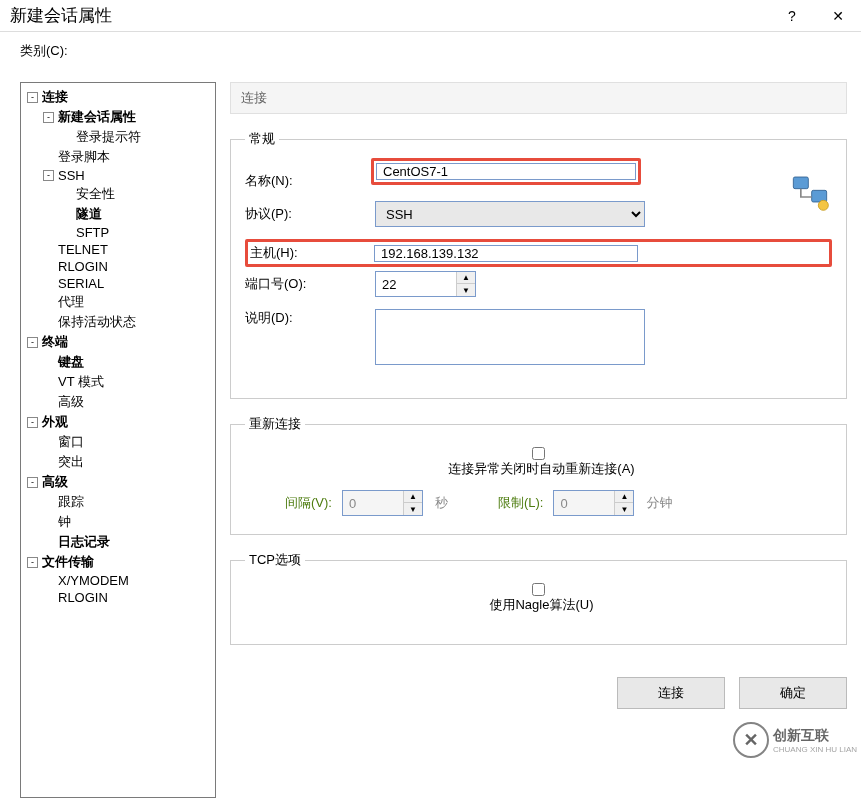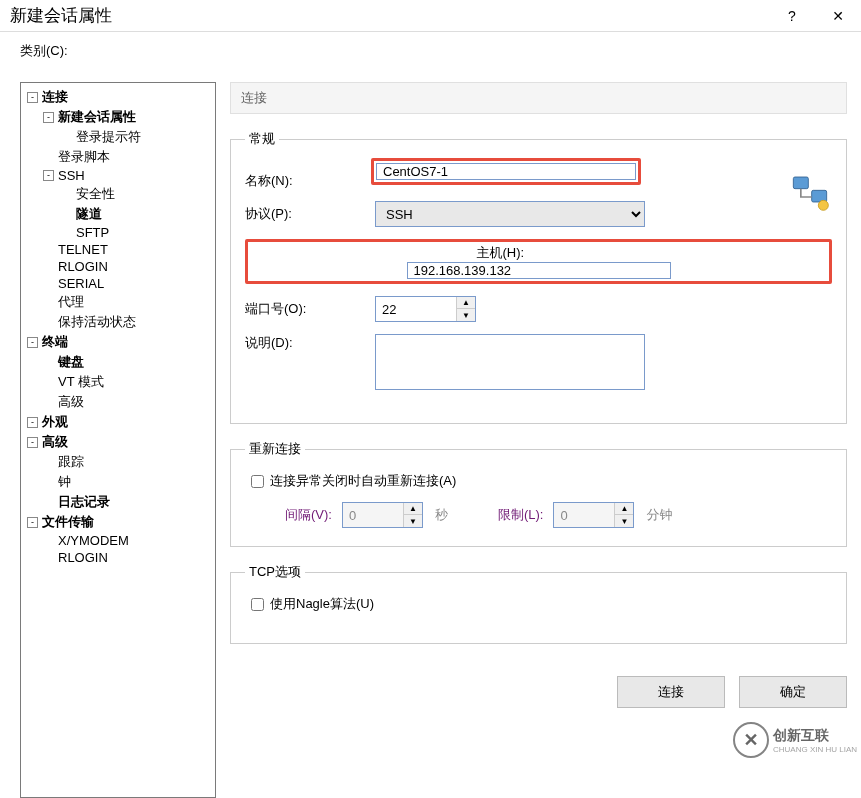--- a/index.html
+++ b/index.html
@@ -45,24 +45,24 @@
 .spinner input { border: none; width: 80px; padding: 0 6px; font-size: 13px; }
 .spinner .btns { display: flex; flex-direction: column; border-left: 1px solid #ccc; }
 .spinner .btns .sp { width: 18px; height: 12px; font-size: 8px; display: flex; align-items: center; justify-content: center; background: #f0f0f0; border-bottom: 1px solid #ccc; cursor: pointer; }
 .spinner .btns .sp:last-child { border-bottom: none; }
 .spinner.disabled input { background: #f5f5f5; color: #888; }
 
 textarea.desc { width: 270px; height: 56px; border: 1px solid #7a9acb; resize: none; font-family: inherit; font-size: 13px; padding: 4px; }
 
 .chk-row { display: flex; align-items: center; margin-bottom: 12px; }
 .chk-row input { margin-right: 6px; }
-.chk-row.indent { margin-left: 6px; }
+.chk-row.indent { margin-left: 6px; flex-direction: column; }
 
 .reconnect-opts { display: flex; align-items: center; gap: 10px; margin-left: 40px; }
-.reconnect-opts .rlabel { color: #701a75; }
+.reconnect-opts .rlabel { color: #4d7c0f; }
 .reconnect-opts .runit { margin-left: 2px; color: #888; }
 .reconnect-opts .spinner input { width: 60px; }
 
 .buttons { display: flex; justify-content: flex-end; gap: 14px; padding: 10px 0 6px 0; margin-top: 6px; }
 .buttons button { width: 108px; height: 32px; background: #e8e8e8; border: 1px solid #bbb; font-size: 13px; cursor: pointer; }
 
 .icon-box { position: absolute; right: 14px; top: 22px; width: 44px; height: 44px;  display: flex; align-items: center; justify-content: center; }
 .icon-box svg { width: 40px; height: 40px; }
 
 .watermark { position: absolute; right: 4px; bottom: 40px; display: flex; align-items: center; gap: 4px; opacity: 0.6; }
@@ -195,20 +195,34 @@
                   <span class="lbl">高级</span>
                 </div>
               </li>
           </ul>
         </li>
         <li>
             <div class="row c1">
               <span class="exp">-</span>
               <span class="lbl bold">外观</span>
             </div>
+          <ul>
+            <li>
+                <div class="row c2">
+                  <span class="spacer"></span>
+                  <span class="lbl">窗口</span>
+                </div>
+              </li>
+            <li>
+                <div class="row c2">
+                  <span class="spacer"></span>
+                  <span class="lbl">突出</span>
+                </div>
+              </li>
+          </ul>
         </li>
         <li>
             <div class="row c1">
               <span class="exp">-</span>
               <span class="lbl bold">高级</span>
             </div>
           <ul>
             <li>
                 <div class="row c2">
                   <span class="spacer"></span>
@@ -274,21 +288,21 @@
 
         <div class="form-row">
           <div class="flabel">协议(P):</div>
           <div class="fcontrol">
             <select class="sel">
               <option>SSH</option>
             </select>
           </div>
         </div>
 
-        <div class="hl-red wrap-row" style="margin-bottom:12px;flex-direction:column;">
+        <div class="hl-red wrap-row" style="margin-bottom:4px;">
           <div class="flabel" style="width:124px;">主机(H):</div>
           <div class="fcontrol">
             <input type="text" class="txt" style="width: 264px;" value="192.168.139.132">
           </div>
         </div>
 
         <div class="form-row">
           <div class="flabel">端口号(O):</div>
           <div class="fcontrol">
             <div class="spinner">

